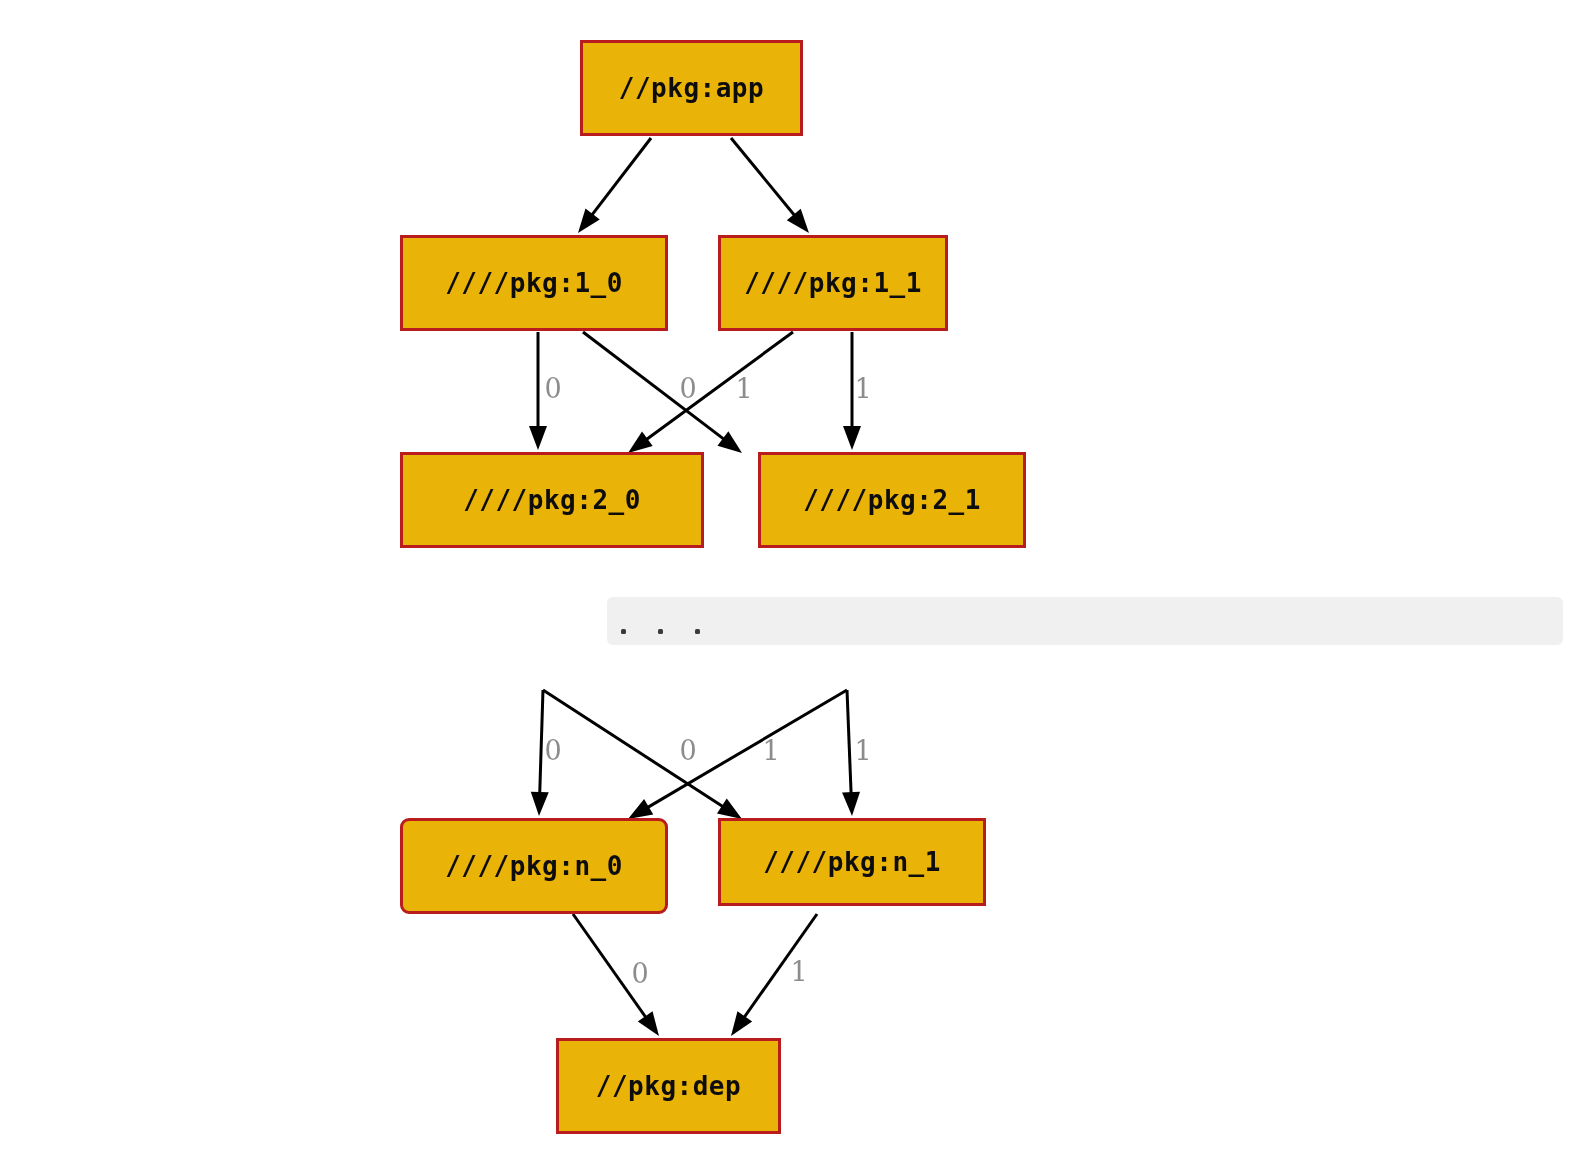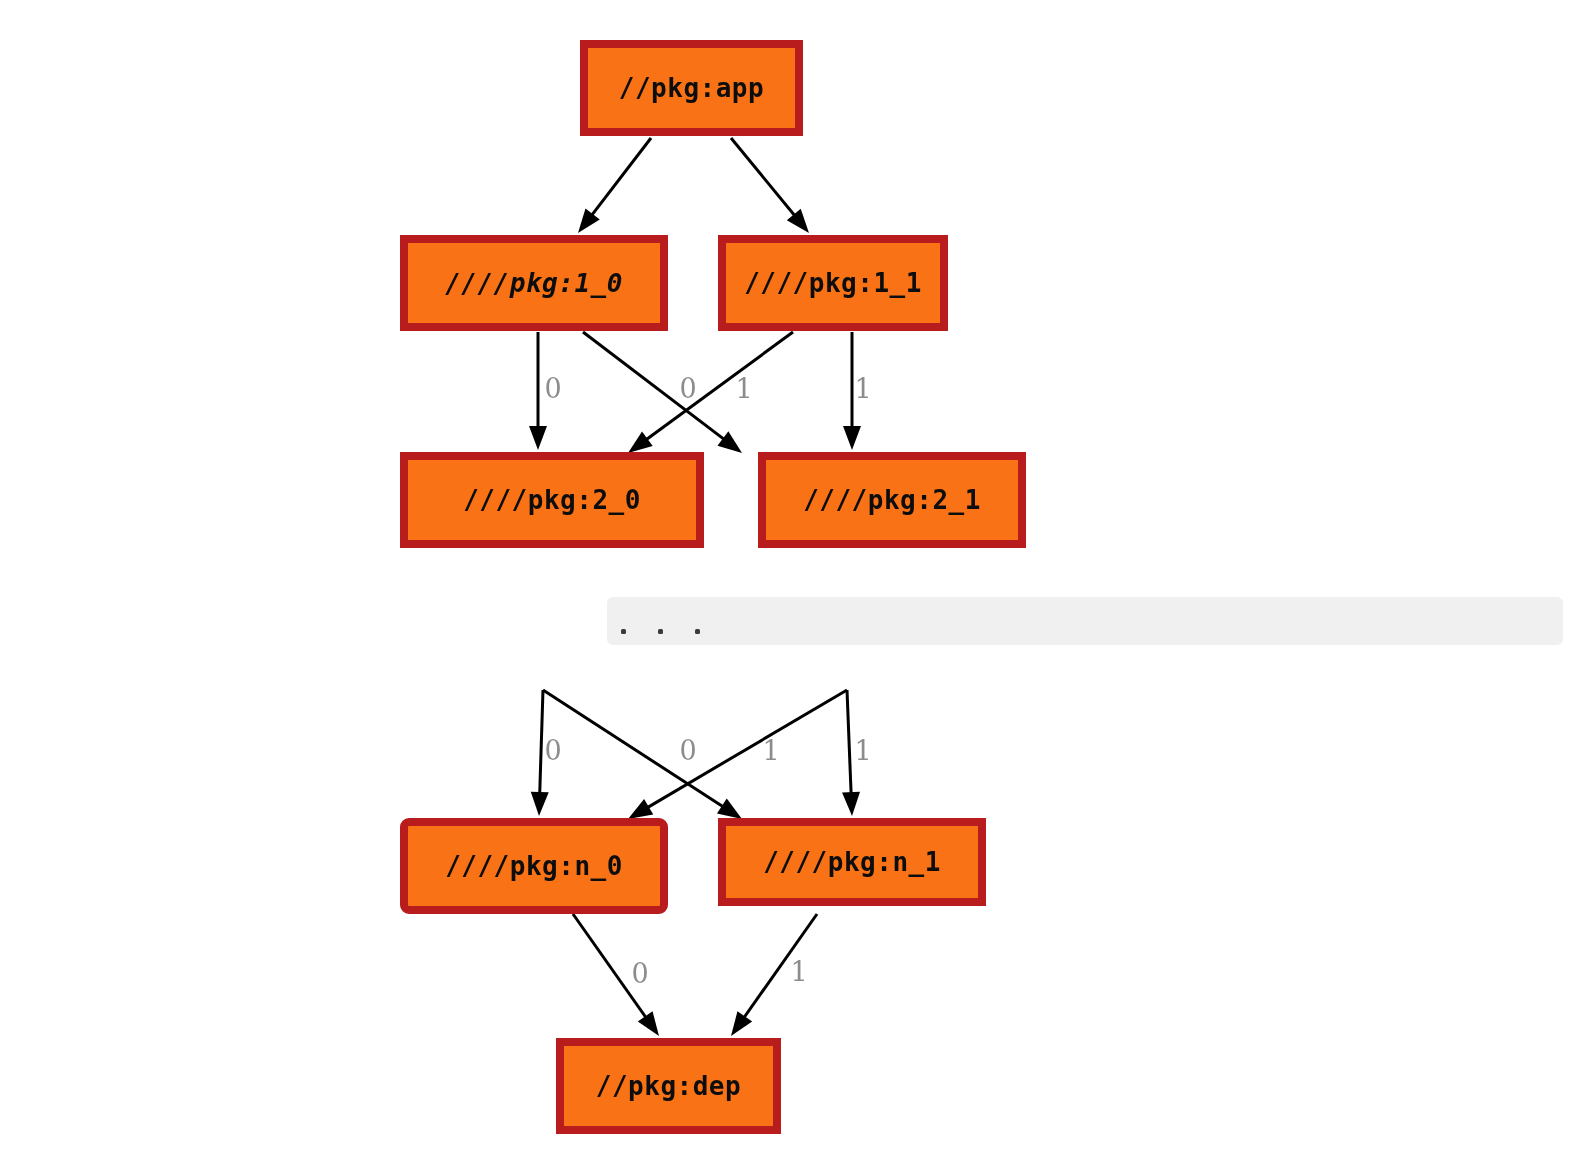--- a/index.html
+++ b/index.html
@@ -19,22 +19,22 @@
     position: absolute;
     left: 0;
     top: 0;
     width: 1592px;
     height: 1162px;
     pointer-events: none;
   }
   .gnode {
     position: absolute;
     box-sizing: border-box;
-    border: 8px solid #b91c1c;
-    background: #f97316;
+    border: 3px solid #b91c1c;
+    background: #eab308;
     display: flex;
     align-items: center;
     justify-content: center;
   }
   .gnode .nlabel {
     font-family: "DejaVu Sans Mono", "Liberation Mono", monospace;
     font-weight: bold;
     font-size: 26px;
     letter-spacing: 0.5px;
     color: #0d0d0d;
@@ -100,21 +100,21 @@
       <polygon points="659,1036 637.8161802540118,1021.569276491822 652.5282827720986,1011.1984501266135" fill="#000000"></polygon>
       <text x="640" y="983" text-anchor="middle" class="edge-label-text">0</text>
       <line x1="817" y1="914" x2="743.6754544463661" y2="1018.018541366783" stroke="#000000" stroke-width="3"></line>
       <polygon points="731,1036 737.4717172279014,1011.1984501266135 752.1838197459882,1021.569276491822" fill="#000000"></polygon>
       <text x="799" y="981" text-anchor="middle" class="edge-label-text">1</text>
     </svg>
   <div id="nodes-layer">
       <div class="gnode" style="left: 580px; top: 40px; width: 223px; height: 96px;">
         <span class="nlabel">//pkg:app</span>
       </div>
-      <div class="gnode" style="left: 400px; top: 235px; width: 268px; height: 96px; font-style: italic;">
+      <div class="gnode" style="left: 400px; top: 235px; width: 268px; height: 96px;">
         <span class="nlabel">////pkg:1_0</span>
       </div>
       <div class="gnode" style="left: 718px; top: 235px; width: 230px; height: 96px;">
         <span class="nlabel">////pkg:1_1</span>
       </div>
       <div class="gnode" style="left: 400px; top: 452px; width: 304px; height: 96px;">
         <span class="nlabel">////pkg:2_0</span>
       </div>
       <div class="gnode" style="left: 718px; top: 452px; width: 268px; height: 96px; margin-left: 40px;">
         <span class="nlabel">////pkg:2_1</span>

